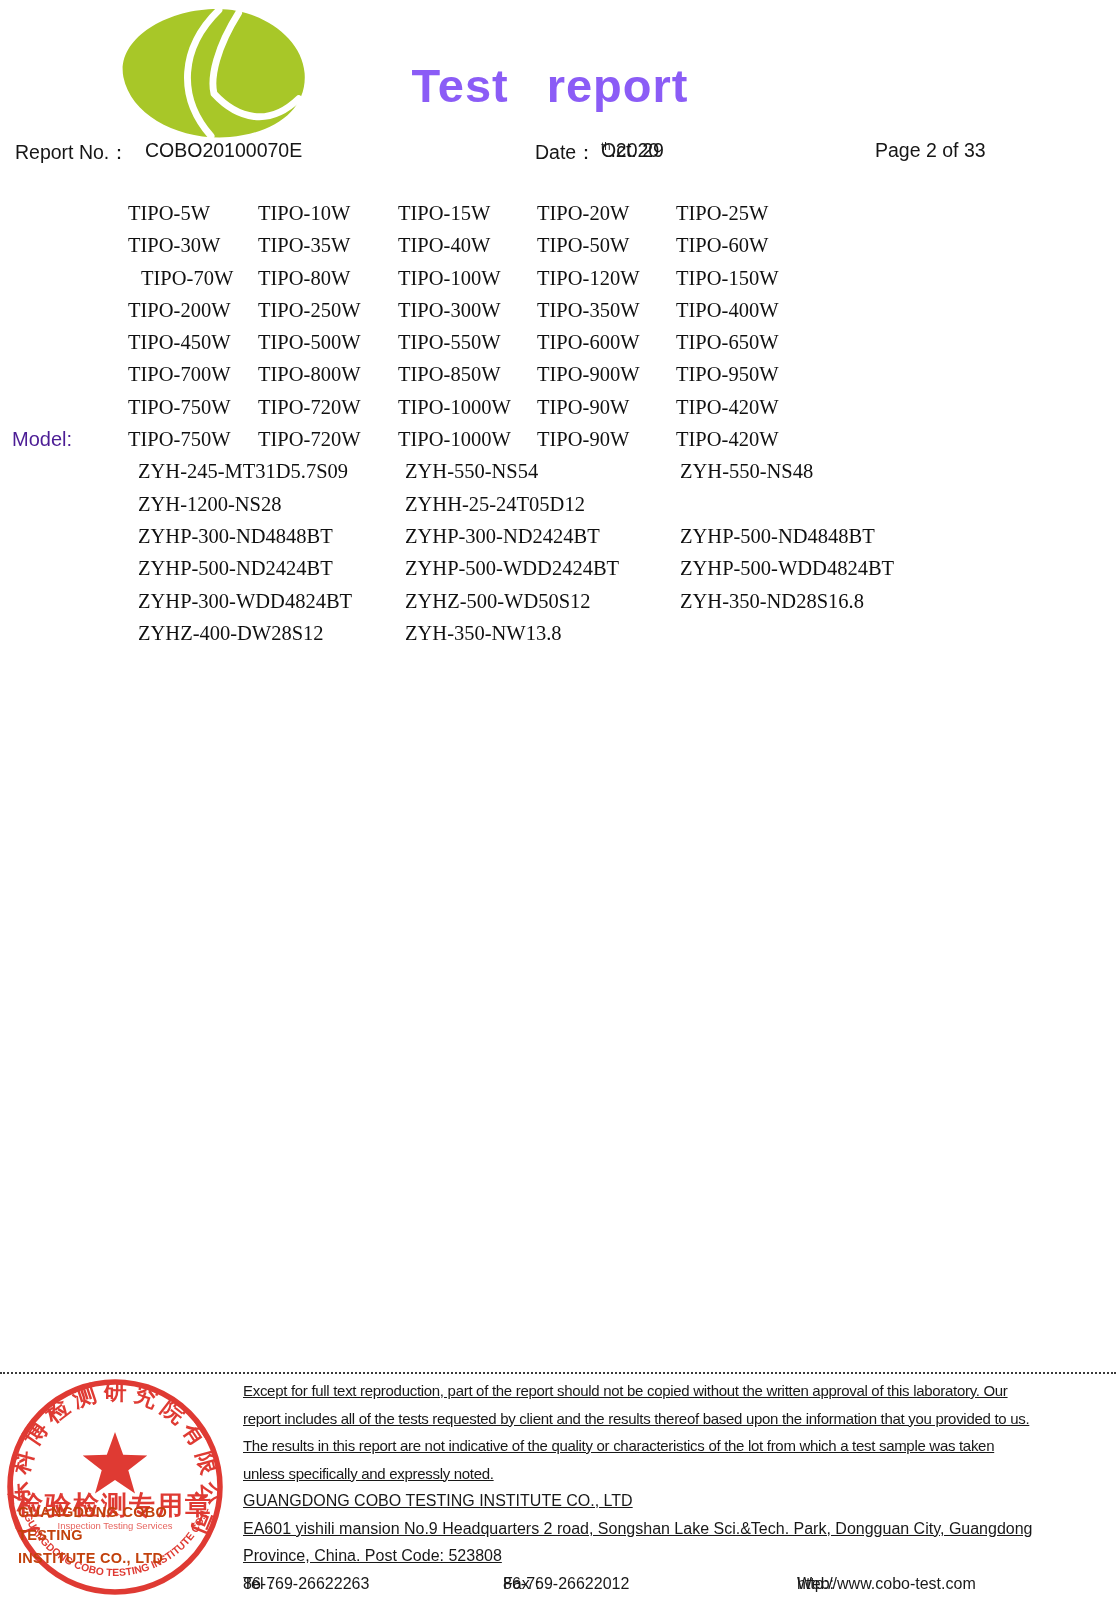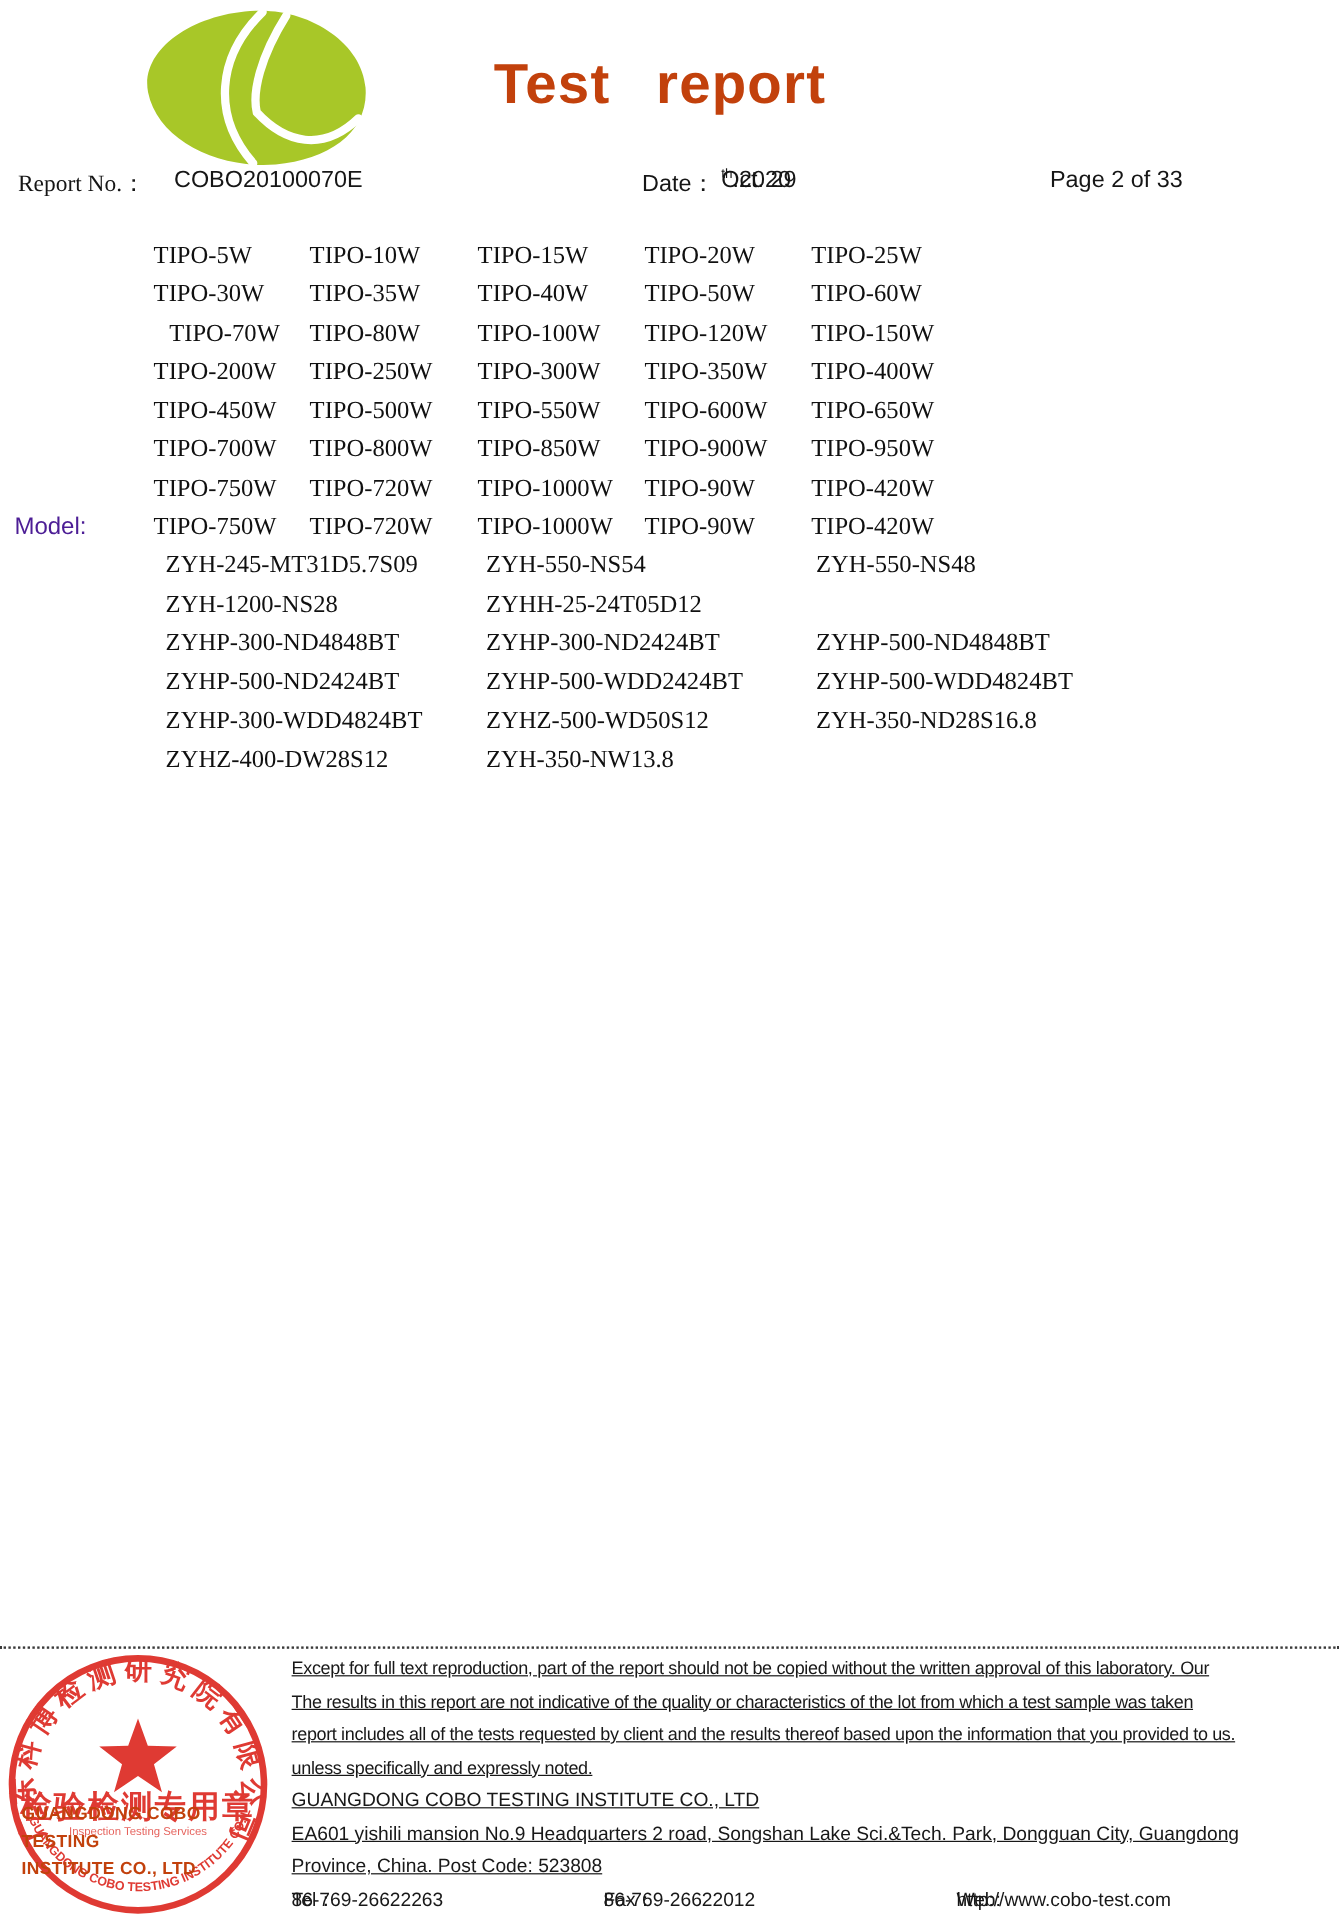--- a/index.html
+++ b/index.html
@@ -3,27 +3,27 @@
 <meta charset="utf-8">
 <style>
   html,body{margin:0;padding:0;}
   body{
     width:1116px;height:1599px;position:relative;background:#ffffff;
     font-family:"Liberation Sans",sans-serif;color:#141414;overflow:hidden;
   }
   
   .logo{position:absolute;left:118px;top:8px;width:190px;height:130px;}
   .title{
-    position:absolute;top:42px;left:0;width:1100px;text-align:center;
-    font-size:47px;font-weight:bold;color:#c2410c;letter-spacing:1px;
+    position:absolute;top:58px;left:0;width:1100px;text-align:center;
+    font-size:47px;font-weight:bold;color:#8b5cf6;letter-spacing:1px;
   }
   .title .w1{margin-right:38px;}
   .meta{position:absolute;top:139px;left:0;width:1116px;height:28px;font-size:19.5px;color:#161616;}
   .meta span{position:absolute;white-space:nowrap;top:0;}
-  .meta .m-rlabel{left:15px;font-family:Liberation Serif, serif;}
+  .meta .m-rlabel{left:15px;}
   .meta .m-rvalue{left:145px;}
   .meta .m-dlabel{left:535px;}
   .meta .m-dvalue{left:601px;}
   .meta .m-page{left:875px;}
   sup{font-size:0.58em;vertical-align:super;line-height:0;}
   
   .model-label{position:absolute;left:12px;top:423px;font-size:20px;color:#4c1d95;line-height:32.3px;}
   .model-block{position:absolute;top:197px;left:0;width:1116px;font-family:"Liberation Serif",serif;font-size:20.5px;color:#101010;}
   .tipo-grid{position:absolute;left:128px;top:0;width:980px;}
   .tipo-row{display:grid;grid-template-columns:130px 140px 139px 139px auto;height:32.3px;line-height:32.3px;}
@@ -181,22 +181,22 @@
   </text>
 </svg>
 
 <div class="stamp-overlay">
   <div>GUANGDONG COBO TESTING</div>
   <div>INSTITUTE CO., LTD</div>
 </div>
 
 <div class="footer-text">
   <div class="line disc">Except for full text reproduction, part of the report should not be copied without the written approval of this laboratory. Our</div>
+  <div class="line disc">report includes all of the tests requested by client and the results thereof based upon the information that you provided to us.</div>
   <div class="line disc">The results in this report are not indicative of the quality or characteristics of the lot from which a test sample was taken</div>
-  <div class="line disc">report includes all of the tests requested by client and the results thereof based upon the information that you provided to us.</div>
   <div class="line disc">unless specifically and expressly noted.</div>
   <div class="line">GUANGDONG COBO TESTING INSTITUTE CO., LTD</div>
   <div class="line">EA601 yishili mansion No.9 Headquarters 2 road, Songshan Lake Sci.&amp;Tech. Park, Dongguan City, Guangdong</div>
   <div class="line">Province, China. Post Code: 523808</div>
   <div class="contact-row">
     <span class="c-tel">
         <span>Tel：</span>
         <span>86-769-26622263</span>
       </span>
     <span class="c-fax">

